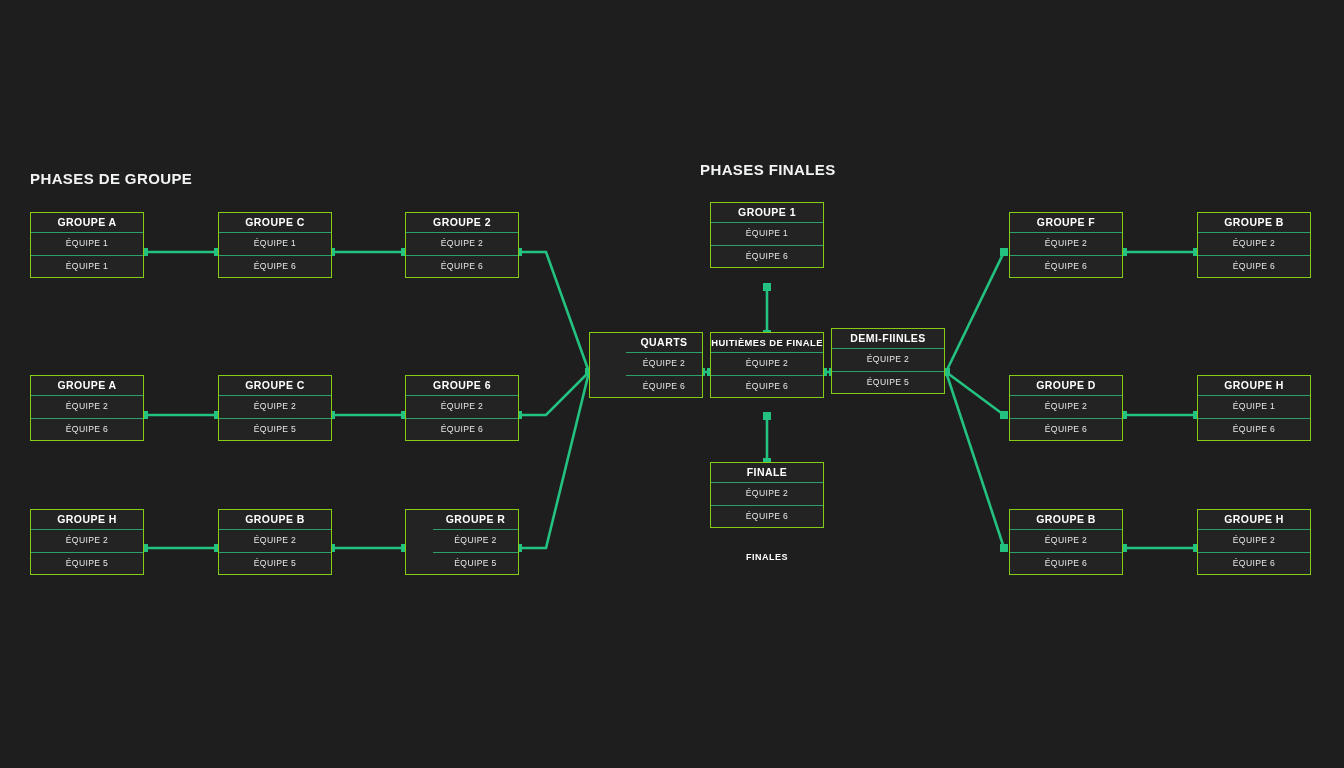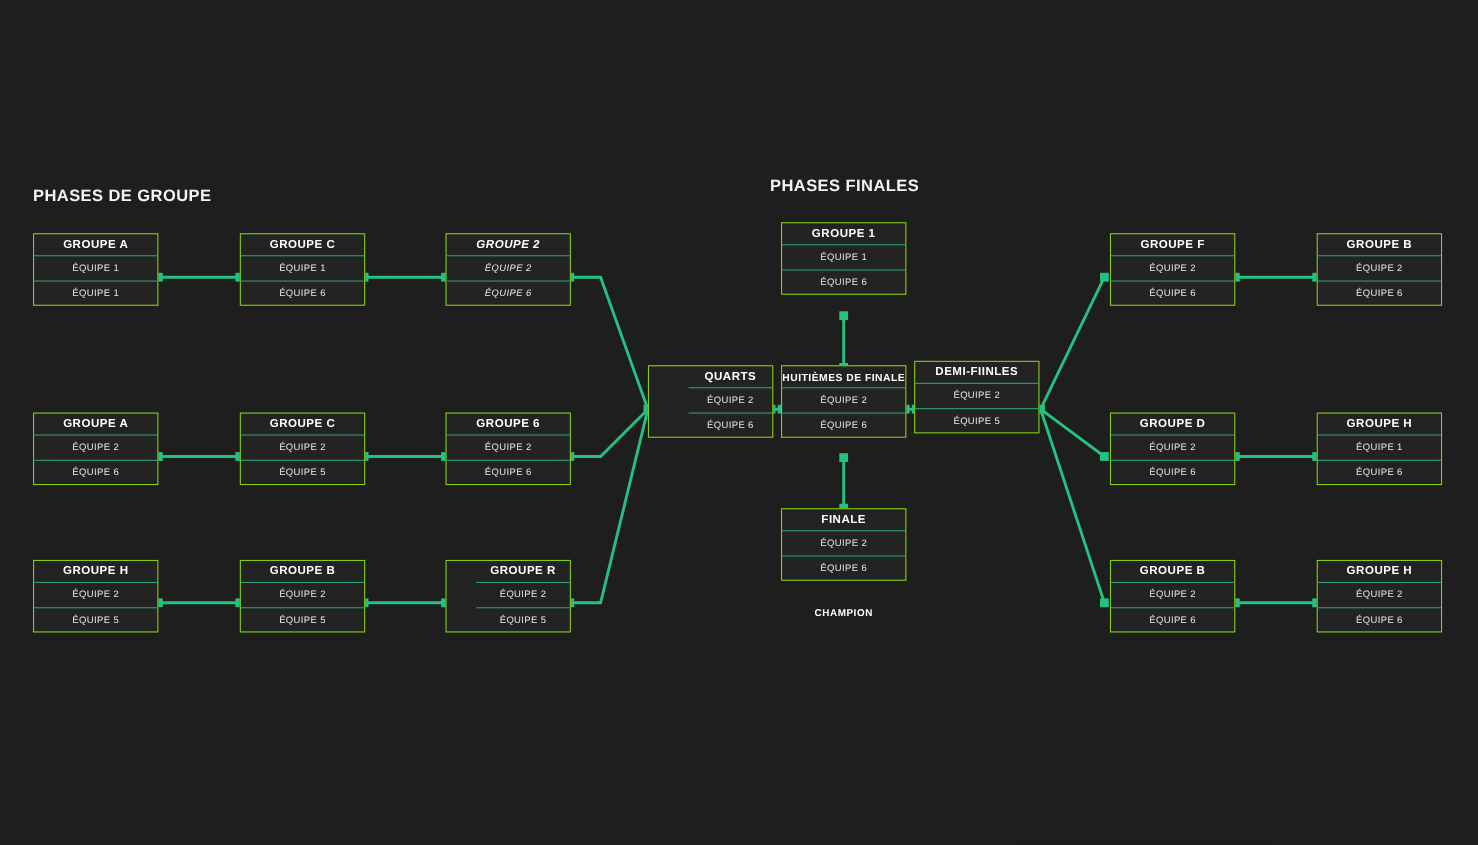--- a/index.html
+++ b/index.html
@@ -159,21 +159,21 @@
   <div class="box" style="left:30px; top:212px;">
     <div class="hdr">GROUPE A</div>
     <div class="cell">ÉQUIPE 1</div>
     <div class="cell sep">ÉQUIPE 1</div>
   </div>
   <div class="box" style="left:218px; top:212px;">
     <div class="hdr">GROUPE C</div>
     <div class="cell">ÉQUIPE 1</div>
     <div class="cell sep">ÉQUIPE 6</div>
   </div>
-  <div class="box" style="left:405px; top:212px;font-style:italic;">
+  <div class="box" style="left:405px; top:212px;">
     <div class="hdr">GROUPE 2</div>
     <div class="cell">ÉQUIPE 2</div>
     <div class="cell sep">ÉQUIPE 6</div>
   </div>
 
   <div class="box" style="left:30px; top:375px;">
     <div class="hdr">GROUPE A</div>
     <div class="cell">ÉQUIPE 2</div>
     <div class="cell sep">ÉQUIPE 6</div>
   </div>
@@ -227,21 +227,21 @@
     <div class="cell">ÉQUIPE 2</div>
     <div class="cell sep">ÉQUIPE 5</div>
   </div>
 
   <div class="box" style="left:710px; top:462px;">
     <div class="hdr">FINALE</div>
     <div class="cell">ÉQUIPE 2</div>
     <div class="cell sep">ÉQUIPE 6</div>
   </div>
 
-  <div class="champion" style="left:710px; top:552px;">CHAMPION</div>
+  <div class="champion" style="left:710px; top:552px;">FINALES</div>
 
   <div class="box" style="left:1009px; top:212px;">
     <div class="hdr">GROUPE F</div>
     <div class="cell">ÉQUIPE 2</div>
     <div class="cell sep">ÉQUIPE 6</div>
   </div>
   <div class="box" style="left:1197px; top:212px;">
     <div class="hdr">GROUPE B</div>
     <div class="cell">ÉQUIPE 2</div>
     <div class="cell sep">ÉQUIPE 6</div>

